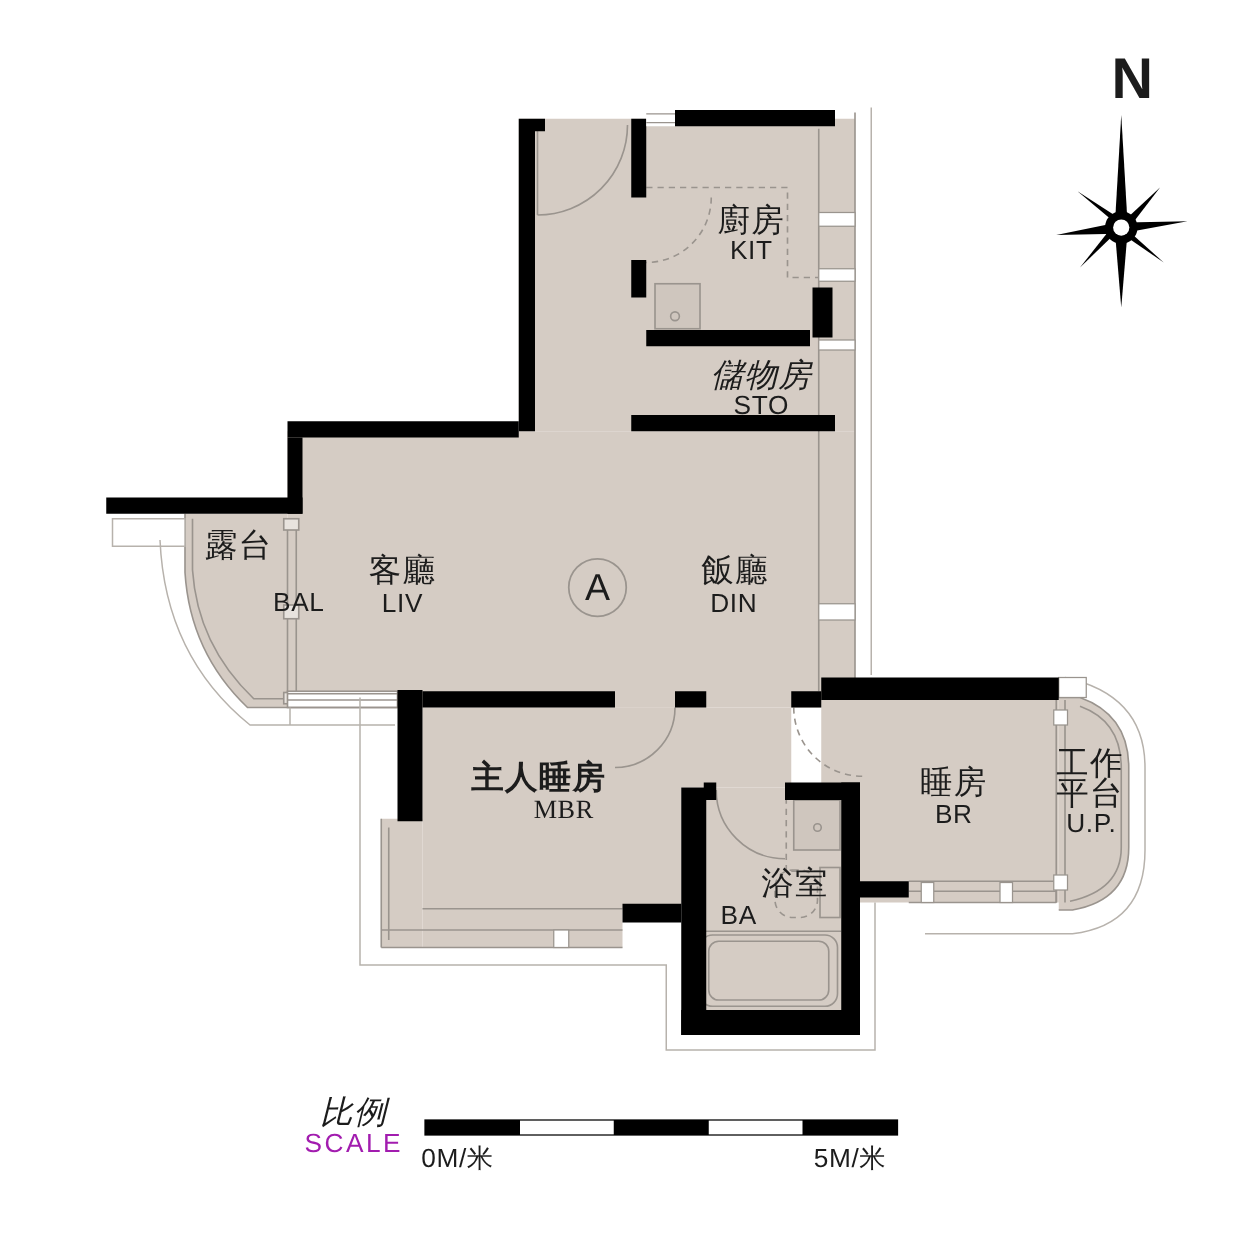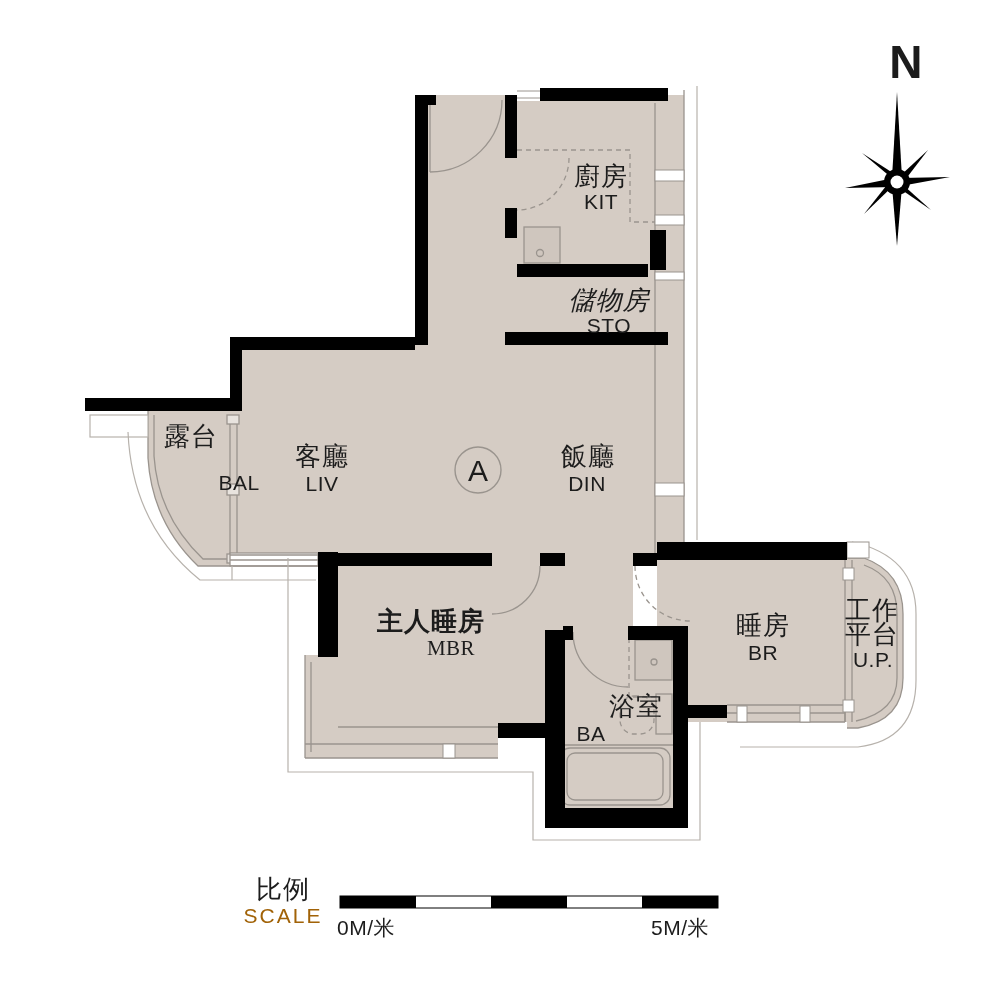--- a/index.html
+++ b/index.html
@@ -9,21 +9,21 @@
   }
   .plan-svg{position:absolute;left:0;top:0;}
   .lbl{
     position:absolute;transform:translate(-50%,-50%);
     color:#1c1c1c;white-space:nowrap;text-align:center;
     font-size:21px;letter-spacing:0.5px;line-height:1;
   }
   .lbl.zh{font-size:26px;letter-spacing:1px;}
   .lbl.unit-a{font-size:30px;letter-spacing:0;}
   .lbl.north{font-size:46px;font-weight:bold;}
-  .lbl.muted{color:#a16207;letter-spacing:2px;}
+  .lbl.muted{color:#a21caf;letter-spacing:2px;}
 </style>
 </head>
 <body>
 
 <div class="stage">
 
   <svg class="plan-svg" width="1000" height="1001" viewBox="0 0 1000 1001">
 
     <g fill="#d5ccc4" stroke="none">
       <rect x="415" y="95" width="269" height="250"></rect>
@@ -196,18 +196,18 @@
 
   <div class="lbl zh" style="left:763px;top:625px;">睡房</div>
   <div class="lbl" style="left:763px;top:652px;">BR</div>
 
   <div class="lbl zh" style="left:872px;top:610px;">工作</div>
   <div class="lbl zh" style="left:872px;top:634px;">平台</div>
   <div class="lbl" style="left:873px;top:659px;">U.P.</div>
 
   <div class="lbl north" style="left:906px;top:62px;">N</div>
 
-  <div class="lbl zh" style="left:283px;top:889px;">比例</div>
+  <div class="lbl zh" style="left:283px;top:889px;font-style:italic;">比例</div>
   <div class="lbl muted" style="left:283px;top:915px;">SCALE</div>
   <div class="lbl" style="left:366px;top:927px;">0M/米</div>
   <div class="lbl" style="left:680px;top:927px;">5M/米</div>
 
 </div>
 
 </body></html>

